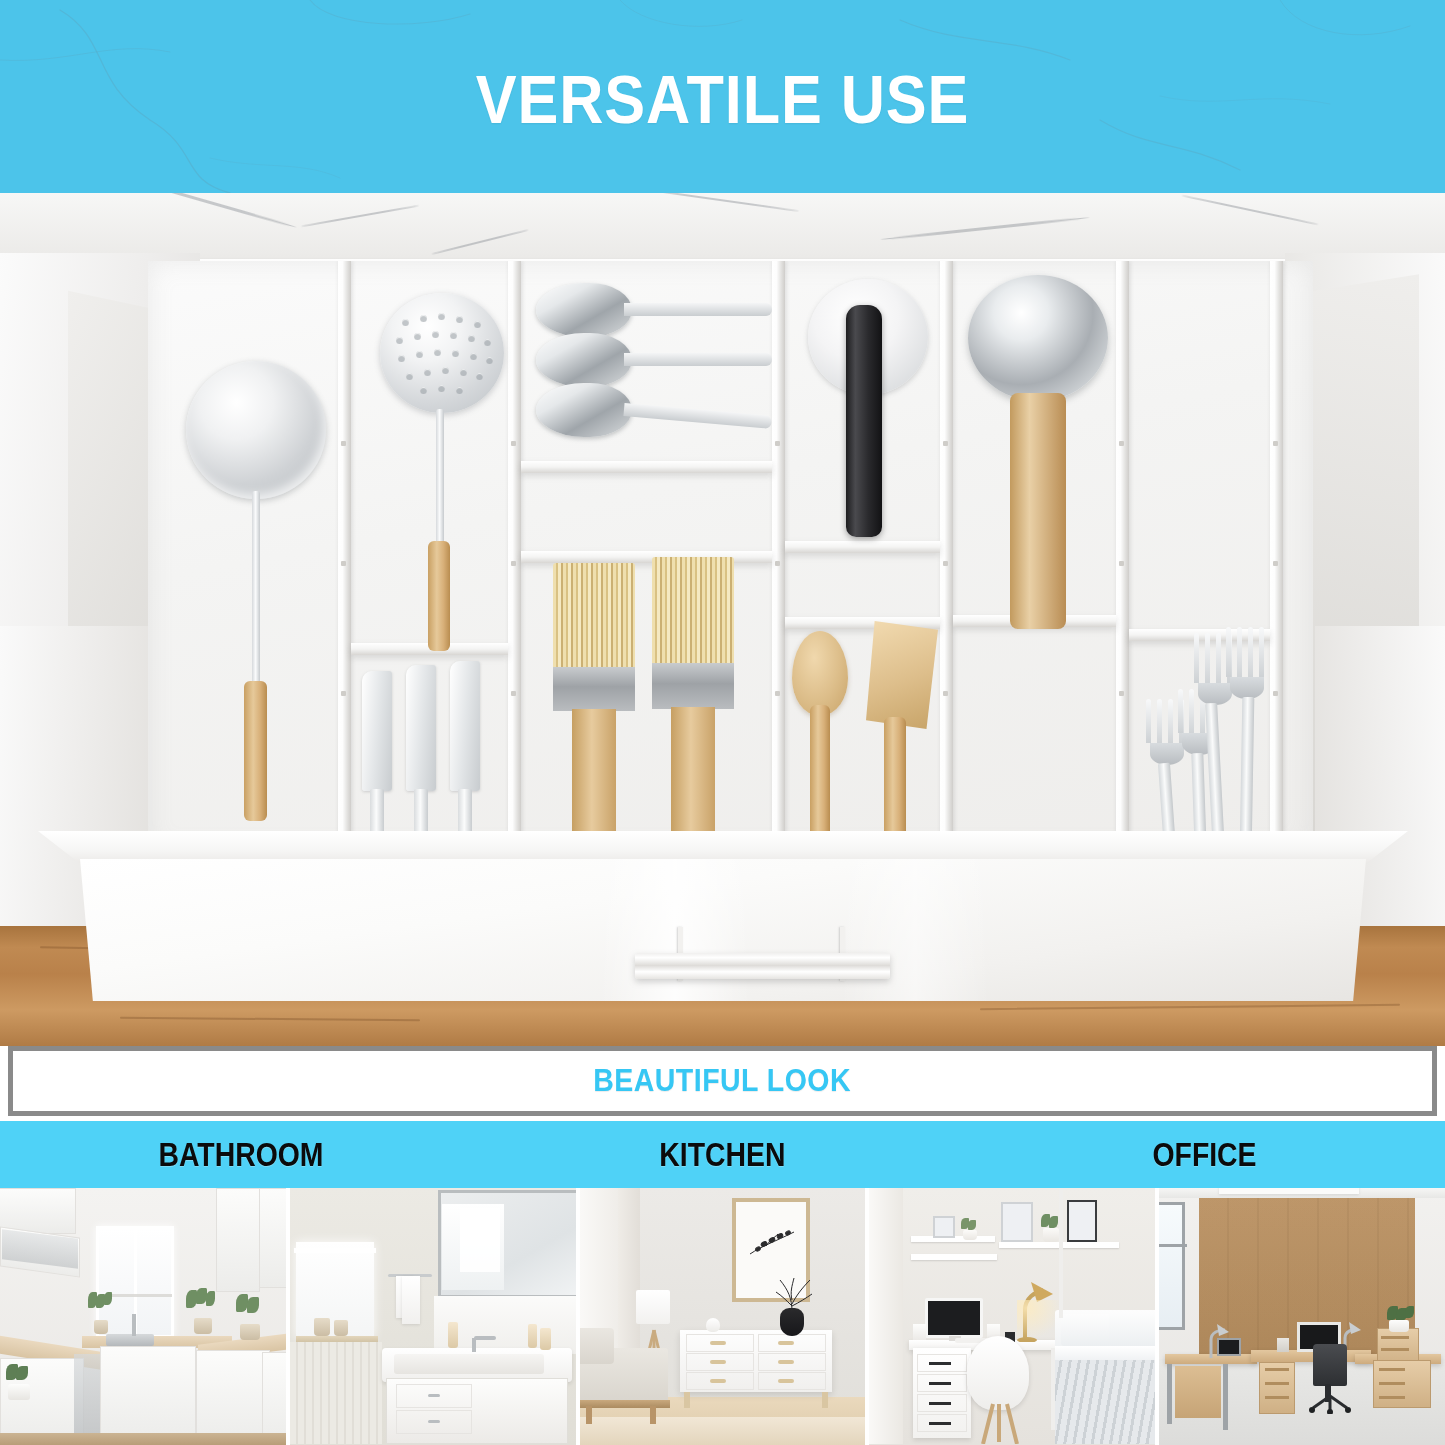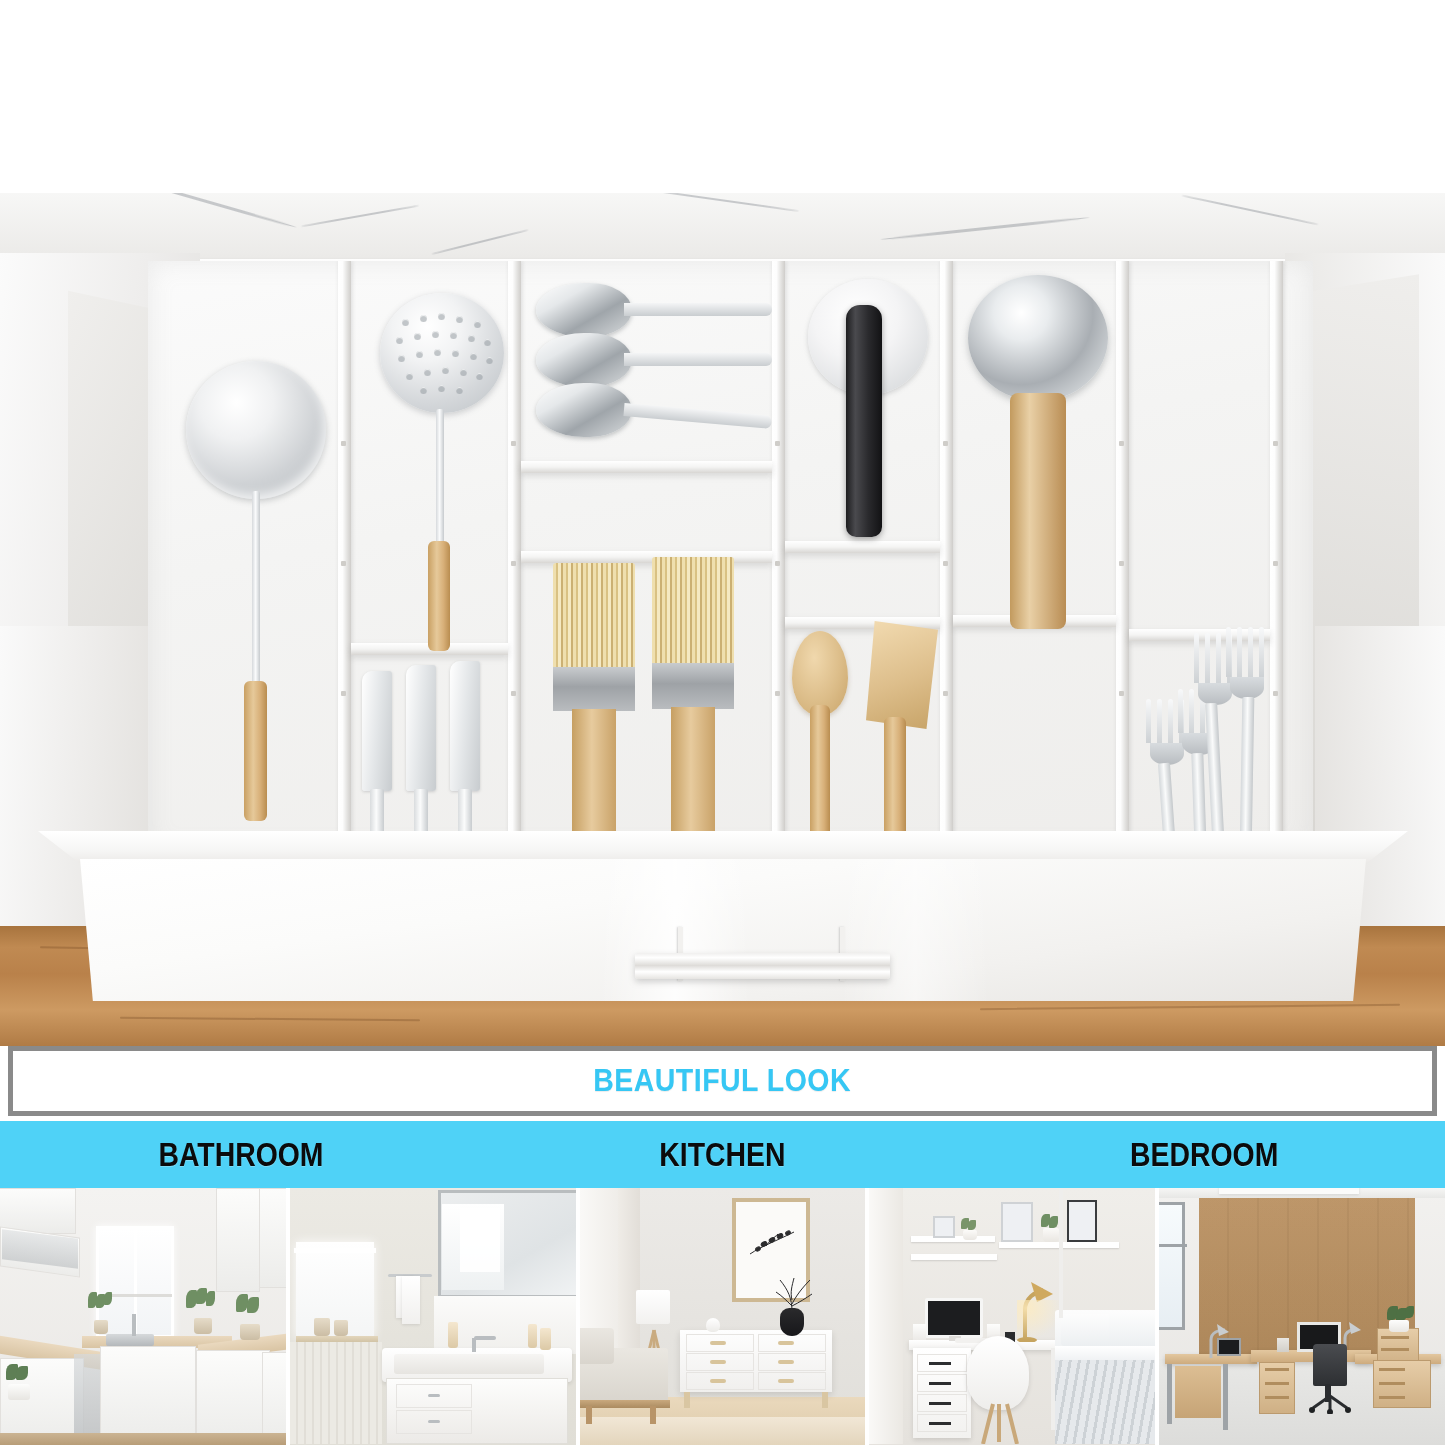--- a/index.html
+++ b/index.html
@@ -362,20 +362,36 @@
   .o-chair{ background: linear-gradient(#4a4c50,#2d2f32); border-radius:4px 4px 2px 2px; }
   .o-monitor{ background:#18191b; border:3px solid #e8e8e6; }
   .o-floor{ background: linear-gradient(#e8e8e6,#dcdcda); }
   .o-window{ background: linear-gradient(#f7fbfd,#e7eef3); border:3px solid #9ea3a7; }
 </style>
 </head>
 <body>
 
 <div class="page">
 
+  <div class="header">
+    <svg class="header-marble" viewBox="0 0 1445 193" preserveAspectRatio="none">
+      <g stroke="#6f7780" fill="none" stroke-linecap="round">
+        <path d="M60 10 C110 40, 90 80, 150 120 C200 150, 180 180, 230 193" stroke-width="1.3" opacity=".55"></path>
+        <path d="M0 60 C70 64, 110 40, 170 52" stroke-width="1" opacity=".4"></path>
+        <path d="M310 0 C330 28, 420 30, 470 14" stroke-width="1.1" opacity=".45"></path>
+        <path d="M620 0 C640 24, 700 34, 742 20" stroke-width="1" opacity=".35"></path>
+        <path d="M900 20 C960 46, 1010 36, 1070 60" stroke-width="1.2" opacity=".5"></path>
+        <path d="M1100 120 C1150 150, 1180 140, 1240 170" stroke-width="1.3" opacity=".5"></path>
+        <path d="M1280 0 C1300 34, 1360 44, 1410 26" stroke-width="1" opacity=".4"></path>
+        <path d="M1160 96 C1220 110, 1260 90, 1330 104" stroke-width=".9" opacity=".3"></path>
+        <path d="M210 158 C260 170, 300 160, 340 178" stroke-width=".9" opacity=".3"></path>
+      </g>
+    </svg>
+    <div class="header-title">VERSATILE USE</div>
+  </div>
 
   <div class="hero">
 
     <div class="counter-slab">
       <div class="marble-vein" style="left:120px;top:8px;width:180px;height:3px;transform:rotate(16deg)"></div>
       <div class="marble-vein" style="left:300px;top:22px;width:120px;height:2px;transform:rotate(-10deg)"></div>
       <div class="marble-vein" style="left:640px;top:6px;width:160px;height:2px;transform:rotate(8deg)"></div>
       <div class="marble-vein" style="left:880px;top:34px;width:210px;height:3px;transform:rotate(-6deg)"></div>
       <div class="marble-vein" style="left:1180px;top:16px;width:140px;height:2px;transform:rotate(12deg)"></div>
       <div class="marble-vein" style="left:430px;top:48px;width:100px;height:2px;transform:rotate(-14deg)"></div>
@@ -579,22 +595,22 @@
     <div class="look-text">BEAUTIFUL LOOK</div>
   </div>
 
   <div class="label-strip">
     <div class="label-cell">
       <span>BATHROOM</span>
     </div>
     <div class="label-cell kitchen">
       <span>KITCHEN</span>
     </div>
-    <div class="label-cell">
-      <span>BEDROOM</span>
+    <div class="label-cell office">
+      <span>OFFICE</span>
     </div>
   </div>
 
   <div class="photo-row">
 
     <div class="photo">
       <div class="wall k-wall"></div>
 
       <div class="r k-cab" style="left:-4px;top:0;width:80px;height:46px;"></div>
       <div class="r k-cab" style="left:0;top:44px;width:80px;height:40px;transform:skewY(8deg);"></div>

